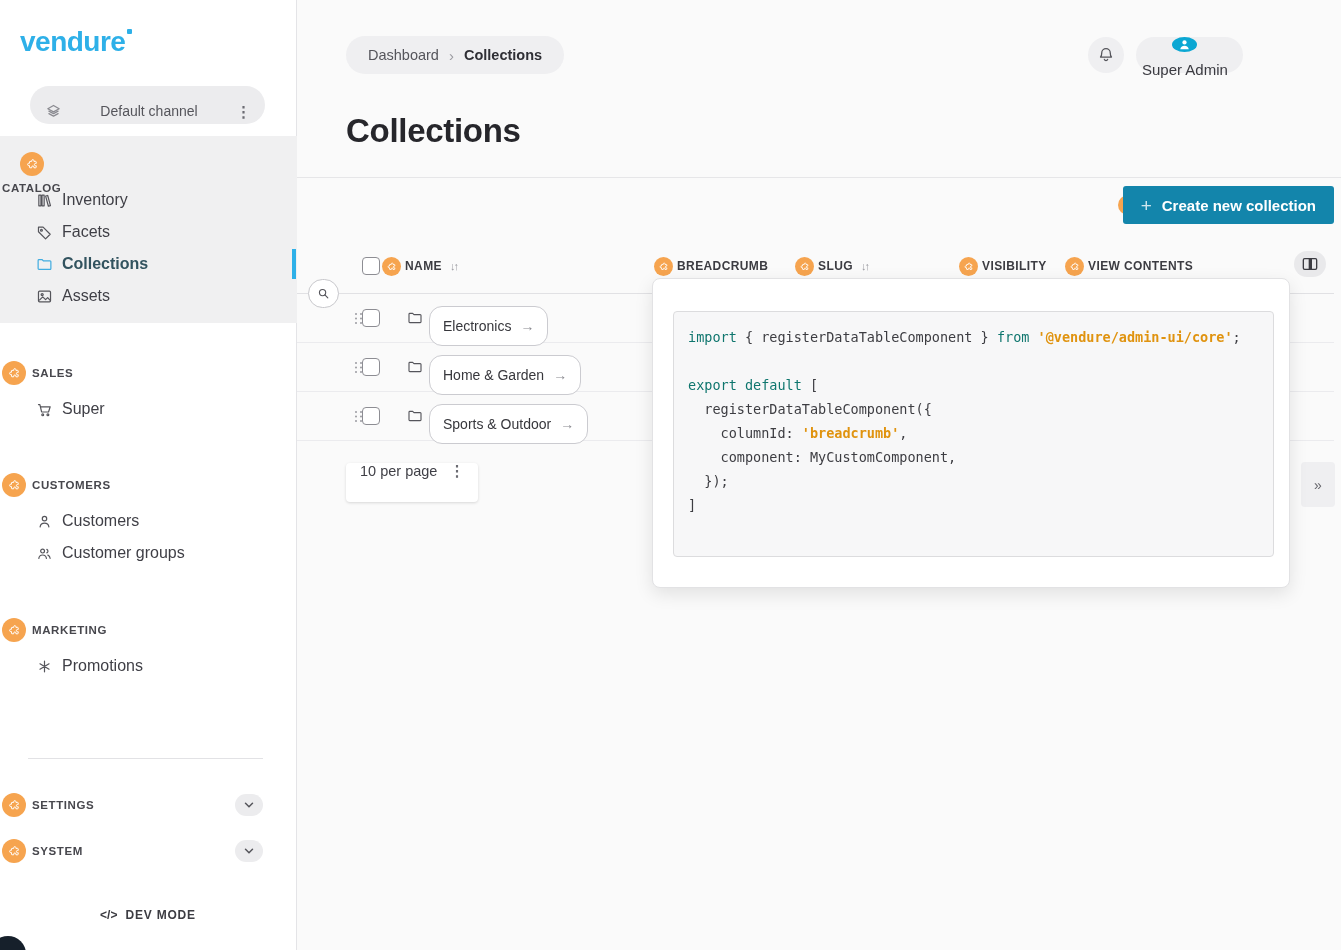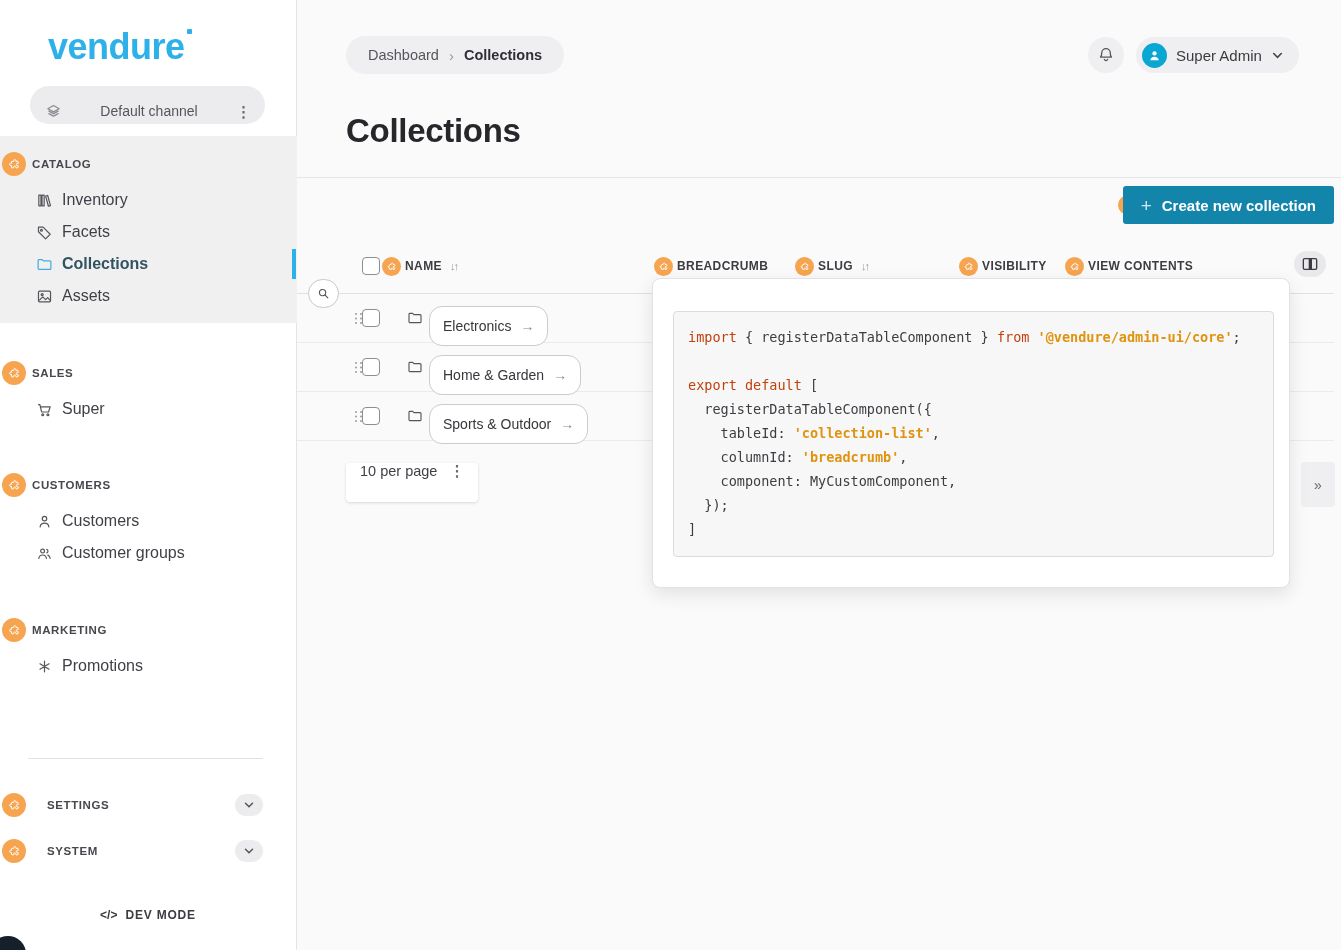--- a/index.html
+++ b/index.html
@@ -2,53 +2,53 @@
 <html><head>
 <meta charset="utf-8">
 <style>
   * { margin:0; padding:0; box-sizing:border-box; }
   html,body { width:1341px; height:950px; }
   body { font-family:"Liberation Sans", sans-serif; background:#fafafa; position:relative; overflow:hidden; color:#3f3f46; }
   svg { display:block; }
 
   
   .sidebar { position:absolute; left:0; top:0; width:297px; height:950px; background:#fff; border-right:1px solid #e4e4e7; z-index:20; }
-  .logo { position:absolute; left:48px; top:26px; font-size:36px; font-weight:700; letter-spacing:-0.5px; color:#2eb0e8; }
+  .logo { position:absolute; left:20px; top:26px; font-size:28px; font-weight:700; letter-spacing:-0.5px; color:#2eb0e8; }
   .logo .mark { display:inline-block; width:5px; height:5px; background:#2eb0e8; border-radius:1px; vertical-align:top; margin:3px 0 0 2px; }
   .channel-pill { position:absolute; left:30px; top:86px; width:235px; height:38px; background:#ececee; border-radius:19px; display:flex; align-items:center; padding:12px 14px 0 15px; color:#55555b; }
   .channel-pill .lbl { flex:1; text-align:center; font-size:14px; color:#55555b; }
   .kebab { color:#6b6b72; font-size:15px; font-weight:700; line-height:1; }
   .catalog-bg { position:absolute; left:0; top:136px; width:297px; height:187px; background:#f0f0f1; }
   .active-bar { position:absolute; right:0; top:249px; width:4px; height:30px; background:#2eb0e8; }
   .nav-header { position:absolute; left:2px; display:flex; align-items:center; gap:6px; height:24px; }
   .nav-header .txt { font-size:11.5px; font-weight:700; letter-spacing:.6px; color:#47474d; }
   .badge { border-radius:50%; background:#f6a44f; display:flex; align-items:center; justify-content:center; flex:0 0 auto; }
   .badge.b24 { width:24px; height:24px; }
   .badge.b20 { width:20px; height:20px; }
   .badge.b19 { width:19px; height:19px; }
   .nav-item { position:absolute; left:36px; display:flex; align-items:center; gap:9px; height:24px; font-size:16px; color:#3f3f46; cursor:pointer; }
   .nav-item .nicon { color:#55555b; }
   .nav-item.active { color:#32535f; font-weight:600; }
   .nav-item.active .nicon { color:#41ace0; }
-  .collapse-row { position:absolute; left:2px; right:33px; height:24px; display:flex; align-items:center; gap:21px; }
+  .collapse-row { position:absolute; left:2px; right:33px; height:24px; display:flex; align-items:center; gap:6px; }
   .collapse-row .txt { font-size:11.5px; font-weight:700; letter-spacing:.6px; color:#47474d; flex:1; }
   .chev-pill { width:28px; height:22px; border-radius:11px; background:#ececee; display:flex; align-items:center; justify-content:center; }
   .side-divider { position:absolute; left:28px; right:33px; top:758px; height:1px; background:#e2e2e5; }
   .devmode { position:absolute; left:0; right:0; top:908px; display:flex; align-items:center; justify-content:center; gap:8px; font-size:12px; font-weight:700; letter-spacing:.8px; color:#3c3c42; cursor:pointer; }
   .devmode .code-glyph { font-size:12px; font-weight:700; color:#3c3c42; letter-spacing:0; }
   .corner-fab { position:absolute; left:-10px; bottom:-22px; width:36px; height:36px; border-radius:50%; background:#16202b; }
 
   
   .main { position:absolute; left:297px; top:0; width:1044px; height:950px; }
   .breadcrumb { position:absolute; left:49px; top:36px; height:38px; background:#efeff1; border-radius:19px; display:flex; align-items:center; gap:10px; padding:0 22px; font-size:14.5px; }
   .breadcrumb .bc-link { color:#55555b; cursor:pointer; }
   .breadcrumb .bc-sep { color:#9a9aa0; font-size:15px; }
   .breadcrumb .bc-current { color:#2f2f35; font-weight:600; }
   .bell-btn { position:absolute; left:791px; top:37px; width:36px; height:36px; border-radius:50%; background:#efeff1; display:flex; align-items:center; justify-content:center; color:#55555b; cursor:pointer; }
-  .user-pill { position:absolute; left:839px; top:37px; height:36px; border-radius:18px; background:#efeff1; display:flex; align-items:center; gap:9px; padding:0 15px 0 6px; cursor:pointer; }
+  .user-pill { position:absolute; left:839px; top:37px; height:36px; border-radius:18px; background:#efeff1; display:flex; align-items:center; gap:9px; padding:0 15px 0 6px; cursor:pointer;flex-direction:column; }
   .avatar { width:25px; height:25px; border-radius:50%; background:#0ba7d3; display:flex; align-items:center; justify-content:center; }
   .user-pill .uname { font-size:15px; color:#3a3a40; }
   .page-title { position:absolute; left:49px; top:112px; font-size:33px; font-weight:700; color:#26262b; letter-spacing:-0.3px; }
   .hdr-divider { position:absolute; left:0; right:0; top:177px; height:1px; background:#e6e6e8; }
 
   .toolbar-badge { position:absolute; left:821px; top:195px; }
   .create-btn { position:absolute; right:7px; top:186px; height:38px; background:#1385ab; color:#fff; border:none; border-radius:3px; font-family:"Liberation Sans",sans-serif; font-size:15px; font-weight:600; display:flex; align-items:center; gap:10px; padding:0 18px; cursor:pointer; }
   .create-btn .plus { font-size:19px; font-weight:400; color:rgba(255,255,255,.8); line-height:1; }
 
   .th-cell { position:absolute; top:253px; display:flex; align-items:center; gap:4px; height:26px; }
@@ -69,21 +69,21 @@
   .search-pill { position:absolute; left:11px; top:279px; width:31px; height:29px; border:1px solid #c8c8cc; border-radius:15px; background:#fff; display:flex; align-items:center; justify-content:center; color:#55555b; z-index:5; cursor:pointer; }
 
   .perpage-btn { position:absolute; left:49px; top:463px; height:39px; background:#fff; border-radius:4px; box-shadow:0 1px 3px rgba(0,0,0,.14); display:flex; gap:12px; padding:0 14px; font-size:14.5px; color:#3f3f46; cursor:pointer; }
   .nextpage-btn { position:absolute; right:6px; top:462px; width:34px; height:45px; background:#efeff1; border-radius:4px; display:flex; align-items:center; justify-content:center; font-size:14px; color:#66666c; cursor:pointer; }
 
   
   .popover { position:absolute; left:355px; top:278px; width:638px; height:310px; background:#fff; border:1px solid #e2e2e4; border-radius:8px; box-shadow:0 6px 18px rgba(0,0,0,.10); z-index:10; }
   .codeblock { position:absolute; left:20px; top:32px; width:601px; height:246px; background:#f7f7f8; border:1px solid #dcdcde; border-radius:4px; padding:13px 0 0 14px; overflow:hidden; }
   .codeline { font-family:"DejaVu Sans Mono", monospace; font-size:13.5px; line-height:24px; height:24px; white-space:pre; }
   .tk { white-space:pre; }
-  .tk.k { color:#c2410c; }
+  .tk.k { color:#0f766e; }
   .tk.s { color:#e0930f; font-weight:700; }
   .tk.p { color:#3d3d42; }
 </style>
 </head>
 <body>
 
 <aside class="sidebar">
   <div class="logo"><span>vendure</span><span class="mark"></span></div>
 
   <div class="channel-pill">
@@ -94,21 +94,21 @@
           <path d="M5.5 15 12 18.5 18.5 15" stroke-linecap="round"></path>
         </svg>
     </span>
     <span class="lbl">Default channel</span>
     <span class="kebab">⋮</span>
   </div>
 
   <div class="catalog-bg"></div>
   <div class="active-bar"></div>
 
-  <div class="nav-header" style="top:152px;">
+  <div class="nav-header" style="top:152px;flex-direction:column;">
     <span class="badge b24">
         <svg width="14" height="14" viewBox="0 0 24 24" fill="none" stroke="#fff" stroke-width="1.7" stroke-linejoin="round">
           <path d="M13.5 4.5c1 0 1.8.8 1.8 1.8v1.2h2.9c.6 0 1 .4 1 1v2.6H18a1.9 1.9 0 1 0 0 3.8h1.2v2.6c0 .6-.4 1-1 1h-2.9v-1.2a1.9 1.9 0 1 0-3.8 0v1.2H8.6c-.6 0-1-.4-1-1v-2.9H6.4a1.9 1.9 0 1 1 0-3.8h1.2V8.5c0-.6.4-1 1-1h2.9V6.3c0-1 .8-1.8 2-1.8z"></path>
         </svg>
       </span>
     <span class="txt">CATALOG</span>
   </div>
   <div class="nav-item" style="top:188px;">
     <span class="nicon">
         <svg width="17" height="17" viewBox="0 0 24 24" fill="none" stroke="currentColor" stroke-width="1.7" stroke-linejoin="round">
@@ -398,21 +398,20 @@
   <div class="nextpage-btn">
       <span>»</span>
     </div>
 
   <div class="popover">
     <div class="codeblock">
       <div class="codeline"><span class="tk k">import</span><span class="tk p"> { registerDataTableComponent } </span><span class="tk k">from</span><span class="tk p"> </span><span class="tk s">'@vendure/admin-ui/core'</span><span class="tk p">;</span></div>
       <div class="codeline"><span class="tk p"></span></div>
       <div class="codeline"><span class="tk k">export default</span><span class="tk p"> [</span></div>
       <div class="codeline"><span class="tk p">  registerDataTableComponent({</span></div>
-      <div class="codeline"><span class="tk p">    tableId: </span><span class="tk s">'collection-list'</span><span class="tk p">,</span></div>
       <div class="codeline"><span class="tk p">    columnId: </span><span class="tk s">'breadcrumb'</span><span class="tk p">,</span></div>
       <div class="codeline"><span class="tk p">    component: MyCustomComponent,</span></div>
       <div class="codeline"><span class="tk p">  });</span></div>
       <div class="codeline"><span class="tk p">]</span></div>
     </div>
   </div>
 
 </main>
 
 </body></html>

